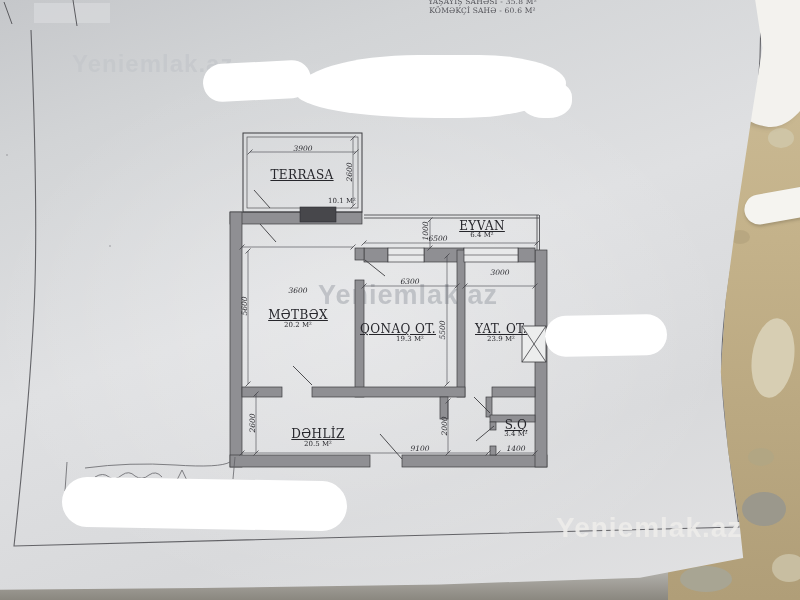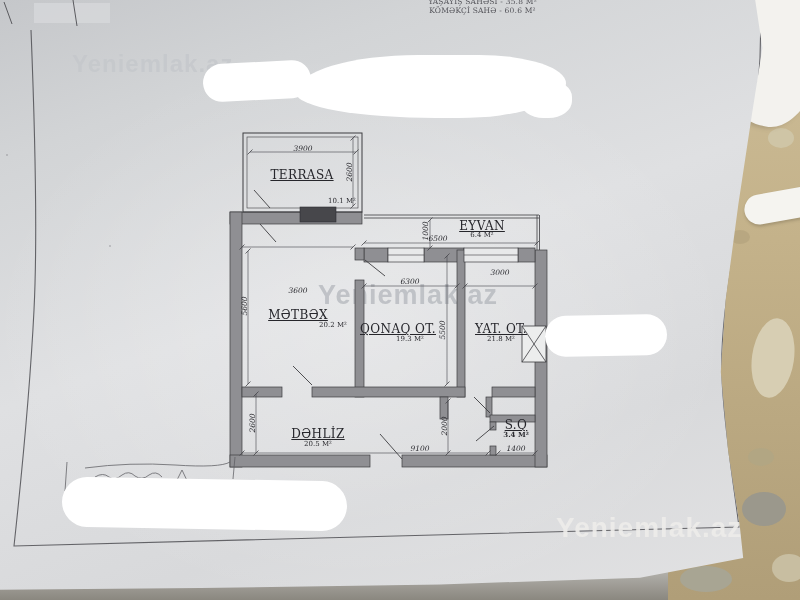--- a/index.html
+++ b/index.html
@@ -212,29 +212,29 @@
         <use href="#tk" x="280" y="337"></use>
           <use href="#tk" x="317" y="337"></use>
       </g>
     </svg>
 
     <span class="room-name" style="left:84px;top:59px;">TERRASA</span>
     <span class="room-area" style="left:84px;top:85px;margin-left:40px;">10.1 M²</span>
     <span class="room-name" style="left:264px;top:110px;">EYVAN</span>
     <span class="room-area" style="left:264px;top:119px;">6.4 M²</span>
     <span class="room-name" style="left:80px;top:199px;">MƏTBƏX</span>
-    <span class="room-area" style="left:80px;top:209px;margin-left:35px;">20.2 M²</span>
+    <span class="room-area" style="left:80px;top:209px;">20.2 M²</span>
     <span class="room-name" style="left:180px;top:213px;">QONAQ OT.</span>
     <span class="room-area" style="left:192px;top:223px;">19.3 M²</span>
     <span class="room-name" style="left:283px;top:213px;">YAT. OT.</span>
-    <span class="room-area" style="left:283px;top:223px;">21.8 M²</span>
+    <span class="room-area" style="left:283px;top:223px;">23.9 M²</span>
     <span class="room-name" style="left:100px;top:318px;">DƏHLİZ</span>
     <span class="room-area" style="left:100px;top:328px;">20.5 M²</span>
     <span class="room-name" style="left:298px;top:309px;">S.Q</span>
-    <span class="room-area" style="left:298px;top:318px;font-weight:bold;">3.4 M²</span>
+    <span class="room-area" style="left:298px;top:318px;">3.4 M²</span>
 
     <span class="dim" style="left:85px;top:32px;">3900</span>
     <span class="dim v" style="left:131px;top:56px;">2600</span>
     <span class="dim" style="left:80px;top:126px;margin-top:48px;">3600</span>
     <span class="dim" style="left:220px;top:122px;">6500</span>
     <span class="dim v" style="left:207px;top:115px;">1000</span>
     <span class="dim" style="left:192px;top:165px;">6300</span>
     <span class="dim" style="left:282px;top:156px;">3000</span>
     <span class="dim v" style="left:224px;top:214px;">5500</span>
     <span class="dim v" style="left:26px;top:190px;">5600</span>

